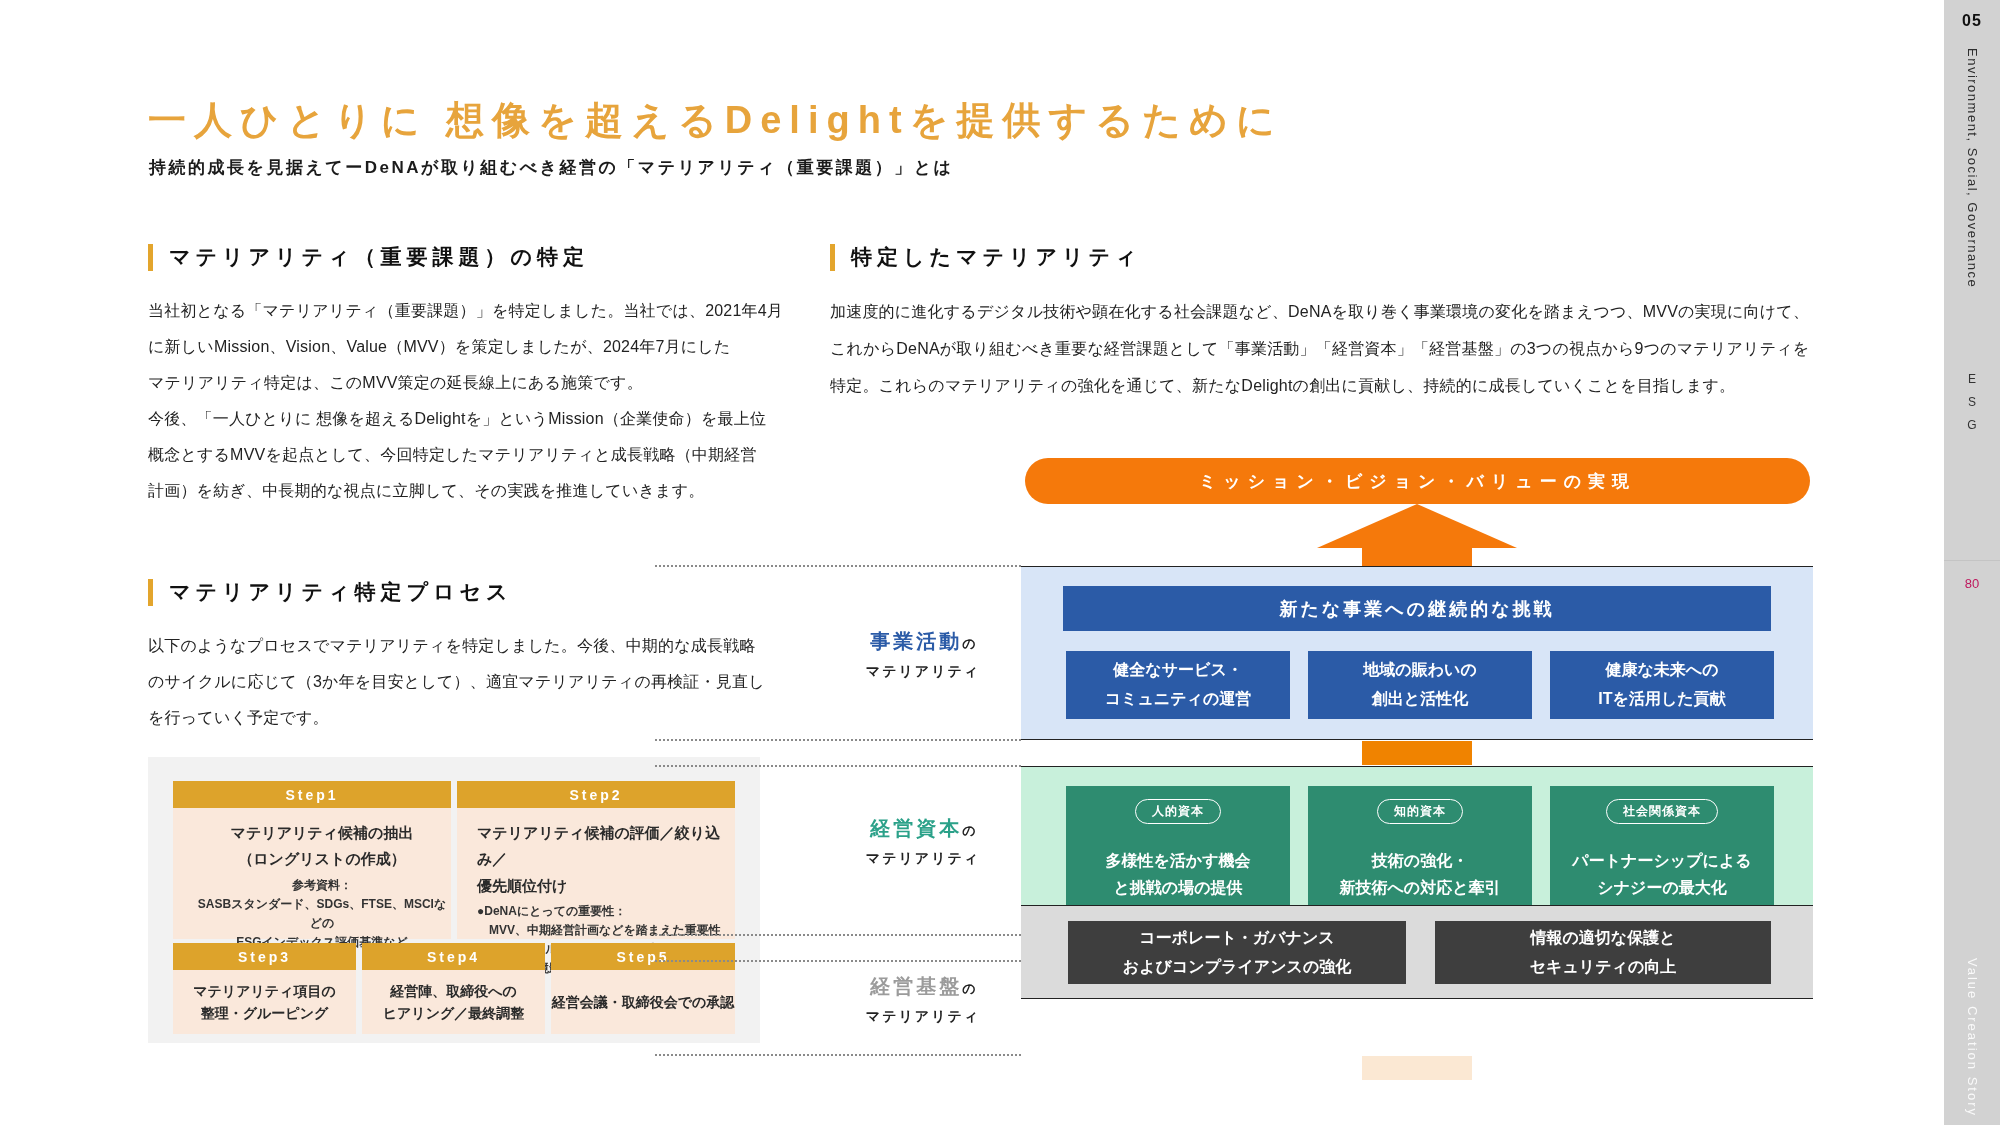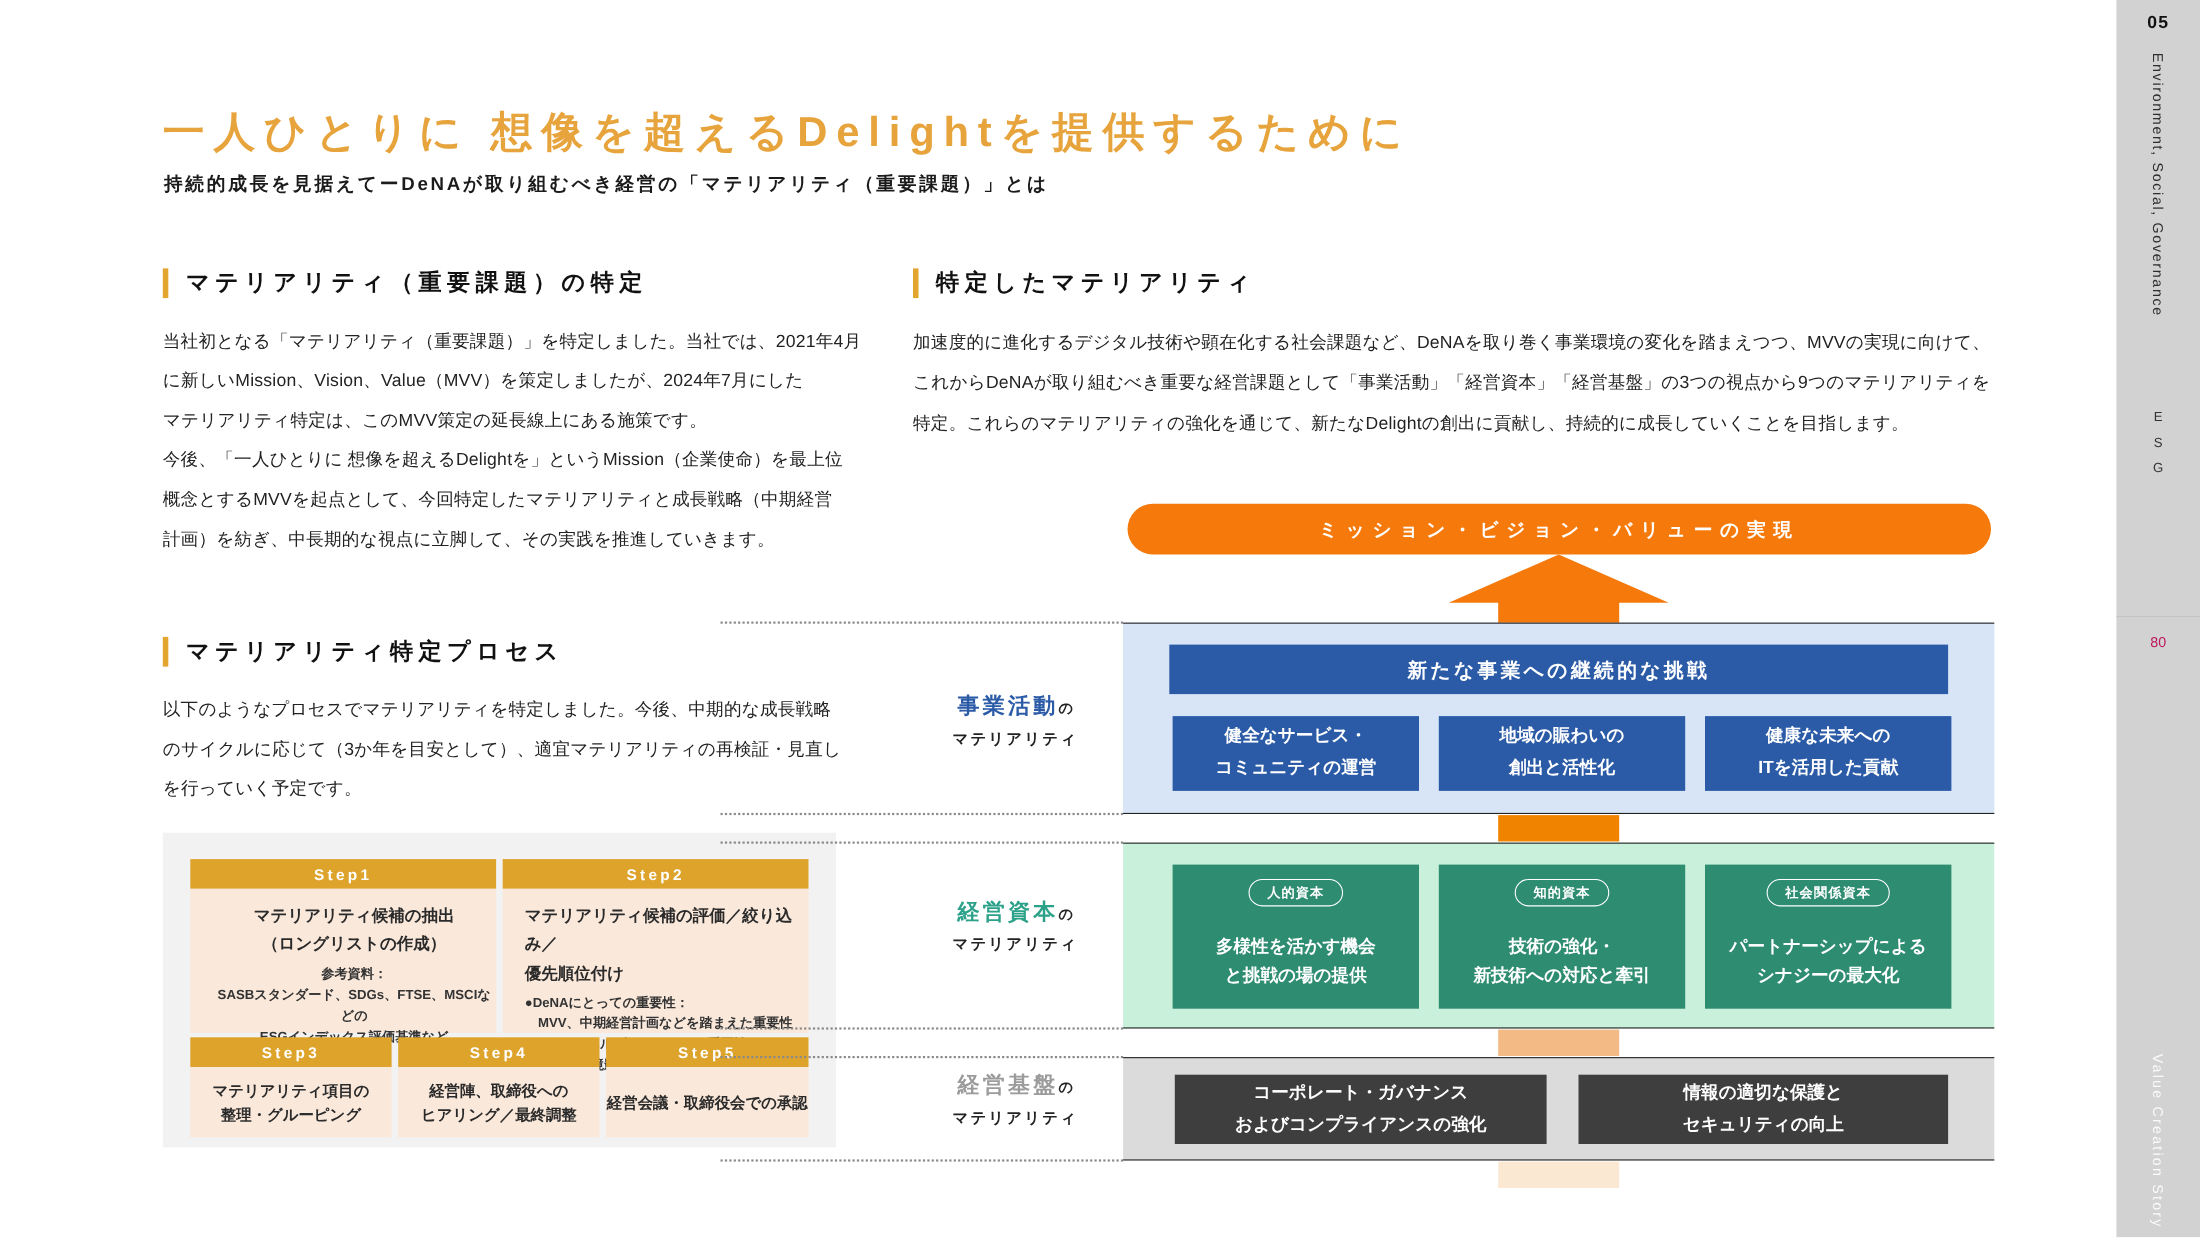--- a/index.html
+++ b/index.html
@@ -33,21 +33,21 @@
   
   .mvv-banner{left:1025px;top:458px;width:785px;height:46px;border-radius:23px;background:#F5790B;
               display:flex;align-items:center;justify-content:center;color:#fff;font-size:17px;
               font-weight:bold;letter-spacing:7px;}
   .arrow-tri{left:1317px;top:504px;width:0;height:0;border-left:100px solid transparent;
              border-right:100px solid transparent;border-bottom:44px solid #F5790B;}
   .arrow-stem{left:1362px;top:546px;width:110px;height:21px;background:#F5790B;}
   .tier{left:1021px;width:792px;border-top:1px solid #222;border-bottom:1px solid #222;box-sizing:border-box;}
   .tier-business{top:566px;height:174px;background:#D8E5F7;}
   .tier-capital{top:766px;height:169px;background:#C8F0DB;}
-  .tier-foundation{top:961px;height:94px;background:#DBDBDB;}
+  .tier-foundation{top:905px;height:94px;background:#DBDBDB;}
   .wide-box{position:absolute;left:42px;top:19px;width:708px;height:45px;background:#2B5BA7;
             display:flex;align-items:center;justify-content:center;color:#fff;font-size:18px;
             font-weight:bold;letter-spacing:3px;}
   .tile{position:absolute;display:flex;flex-direction:column;align-items:center;justify-content:center;
         color:#fff;font-weight:bold;text-align:center;}
   .tile-text{font-size:16px;line-height:1.8;}
   .blue-tile{top:84px;width:224px;height:68px;background:#2B5BA7;}
   .green-tile{top:19px;width:224px;height:131px;background:#2E8C70;justify-content:flex-start;}
   .badge{margin-top:13px;padding:3px 16px;border:1.5px solid #fff;border-radius:14px;
          font-size:12px;font-weight:bold;letter-spacing:1px;color:#fff;}
@@ -61,21 +61,21 @@
 
   .row-label{position:absolute;left:830px;width:186px;text-align:center;}
   .row-label .cat{font-size:20px;font-weight:bold;letter-spacing:3px;}
   .row-label .particle{font-size:13px;font-weight:bold;color:#222;}
   .row-label .lbl2{font-size:14px;font-weight:bold;color:#222;letter-spacing:2px;margin-top:8px;}
   .cat-business{color:#2B5BA7;}
   .cat-capital{color:#2BA189;}
   .cat-foundation{color:#9B9B9B;}
 
   
-  .sidebar{position:absolute;right:0;top:0;width:76px;height:1125px;background:#D2D2D2;}
+  .sidebar{position:absolute;right:0;top:0;width:56px;height:1125px;background:#D2D2D2;}
   .sb-num{position:absolute;top:12px;width:100%;text-align:center;font-size:16px;font-weight:bold;
           letter-spacing:1px;color:#111;}
   .sb-chapter{position:absolute;top:48px;left:50%;transform:translateX(-50%);
               writing-mode:vertical-rl;font-size:13px;letter-spacing:1.5px;color:#2e2e2e;}
   .sb-esg{position:absolute;top:368px;width:100%;text-align:center;font-size:12px;color:#333;}
   .sb-esg div{line-height:23px;}
   .sb-page{position:absolute;top:576px;width:100%;text-align:center;font-size:13px;color:#be185d;}
   .sb-divider{position:absolute;top:560px;left:0;width:100%;border-top:1px solid #c4c4c4;}
   .sb-footer{position:absolute;bottom:8px;left:50%;transform:translateX(-50%);
              writing-mode:vertical-rl;font-size:13px;letter-spacing:2px;color:#fafafa;}

